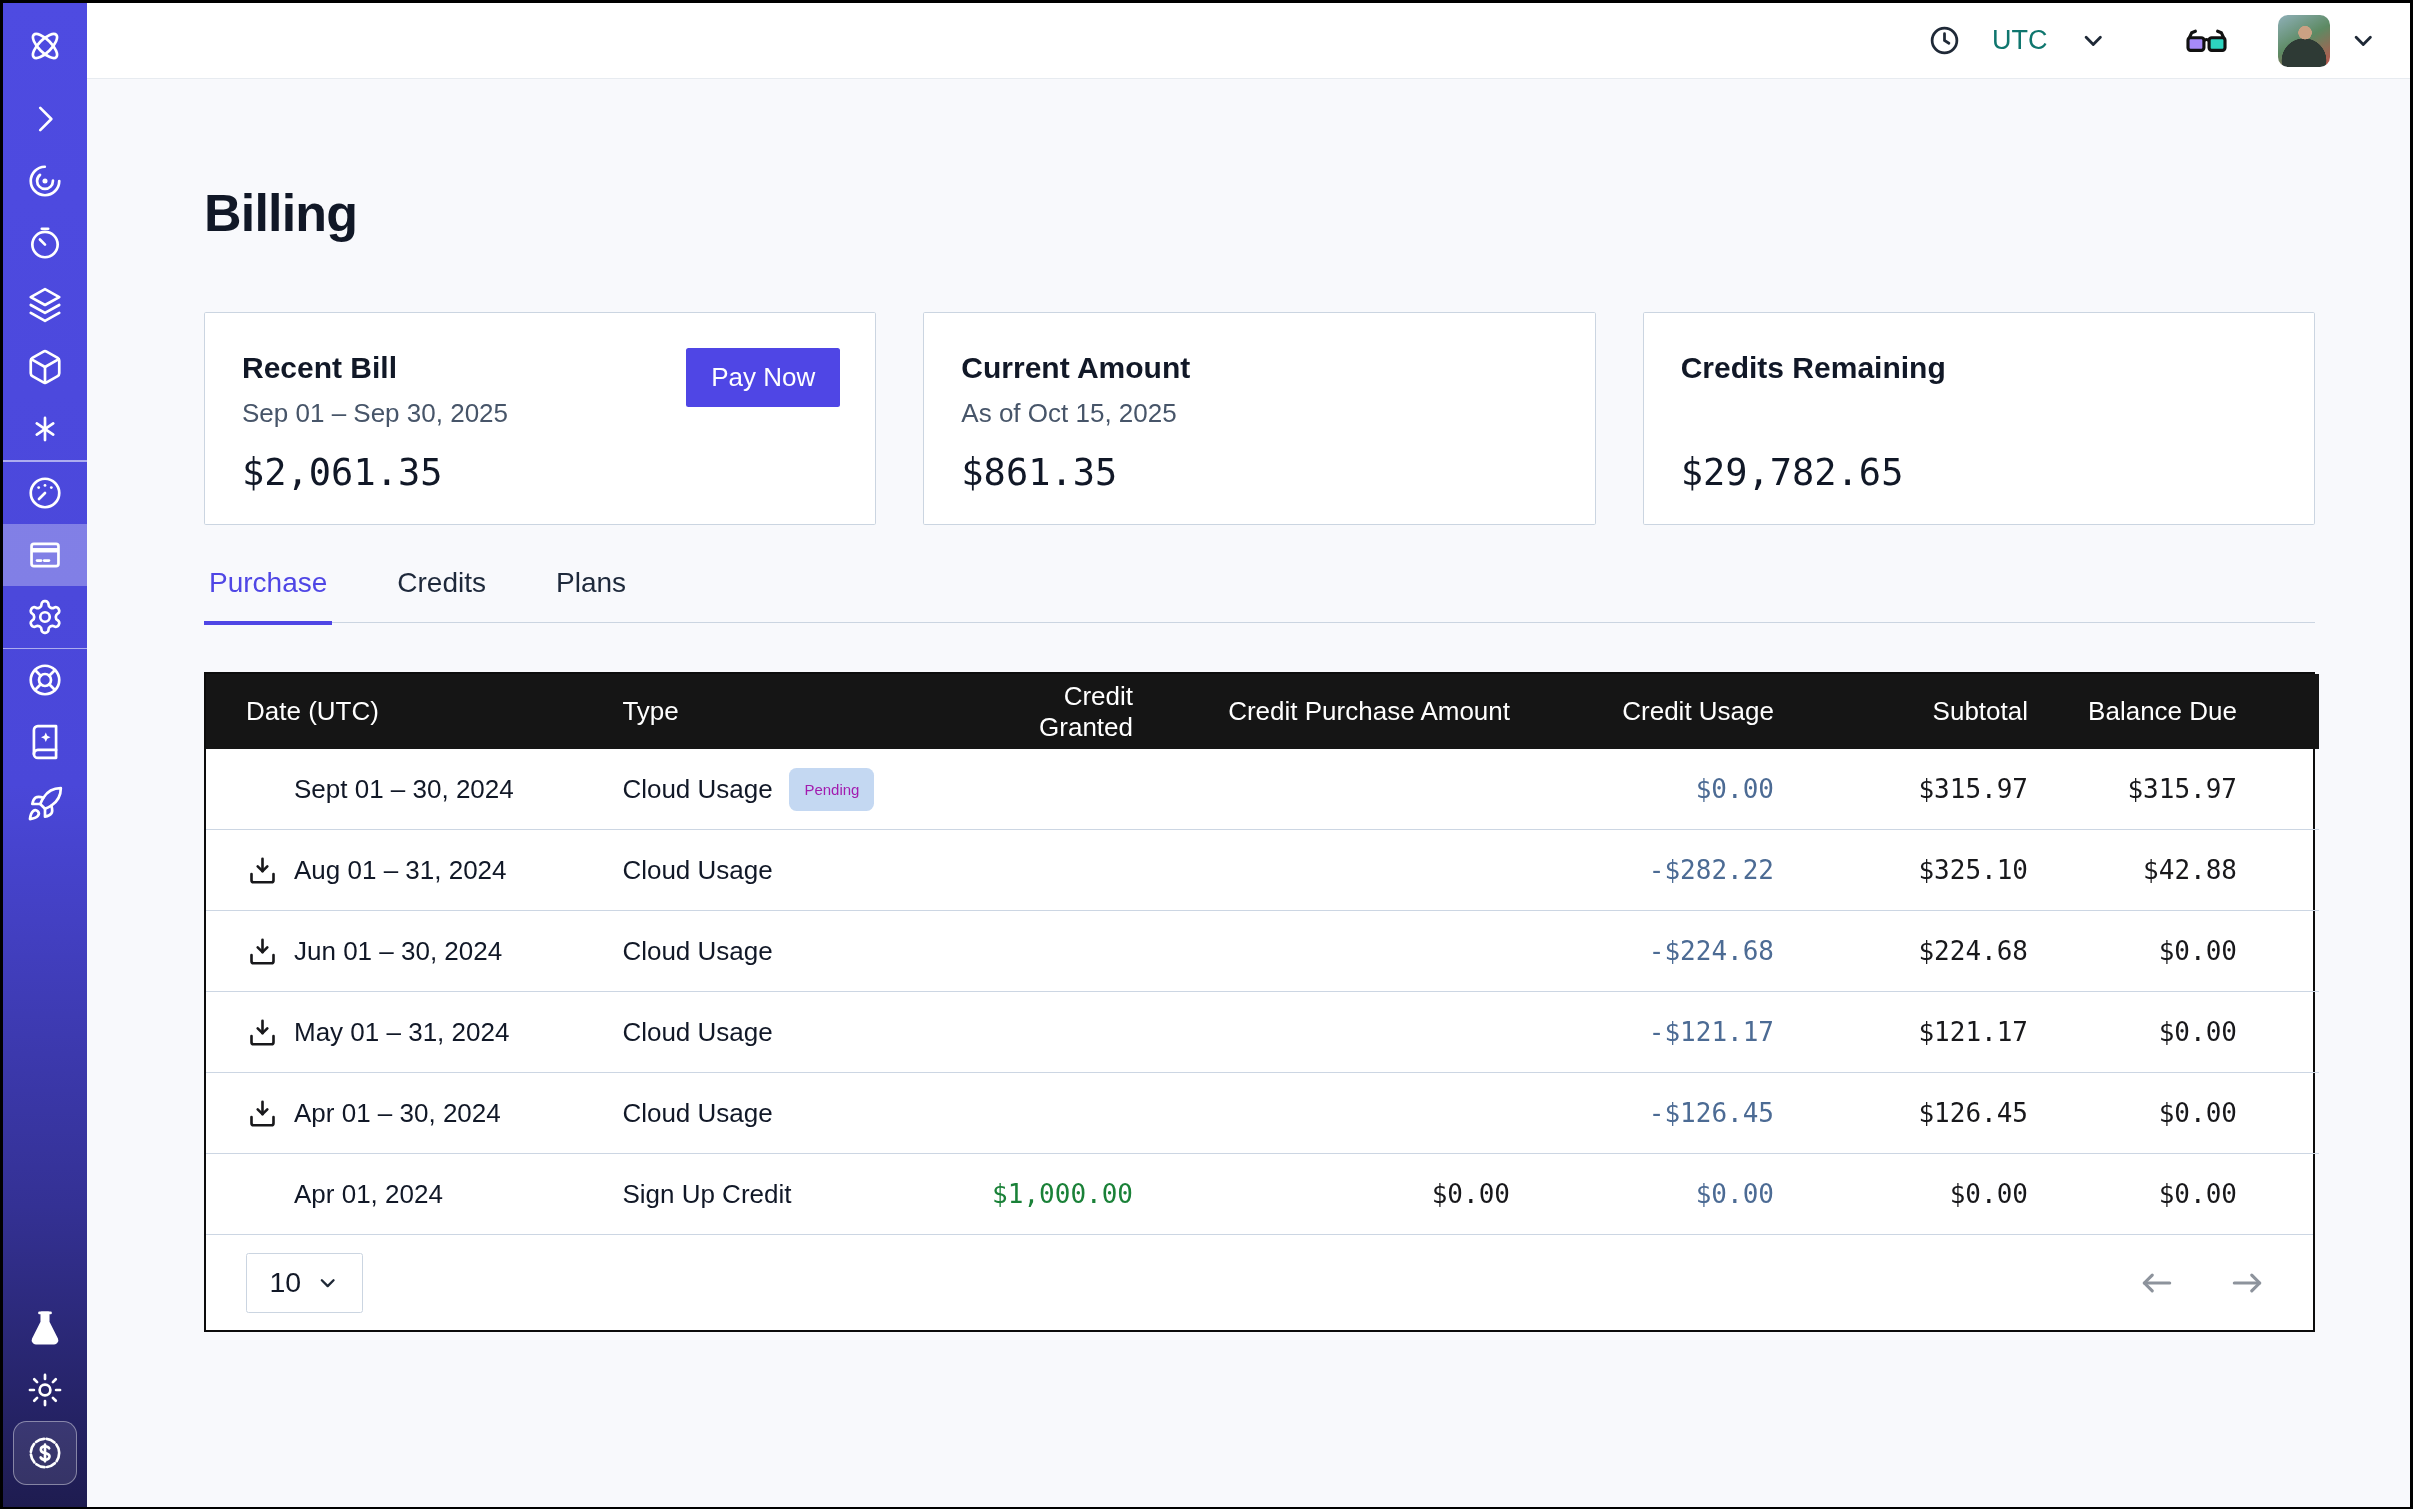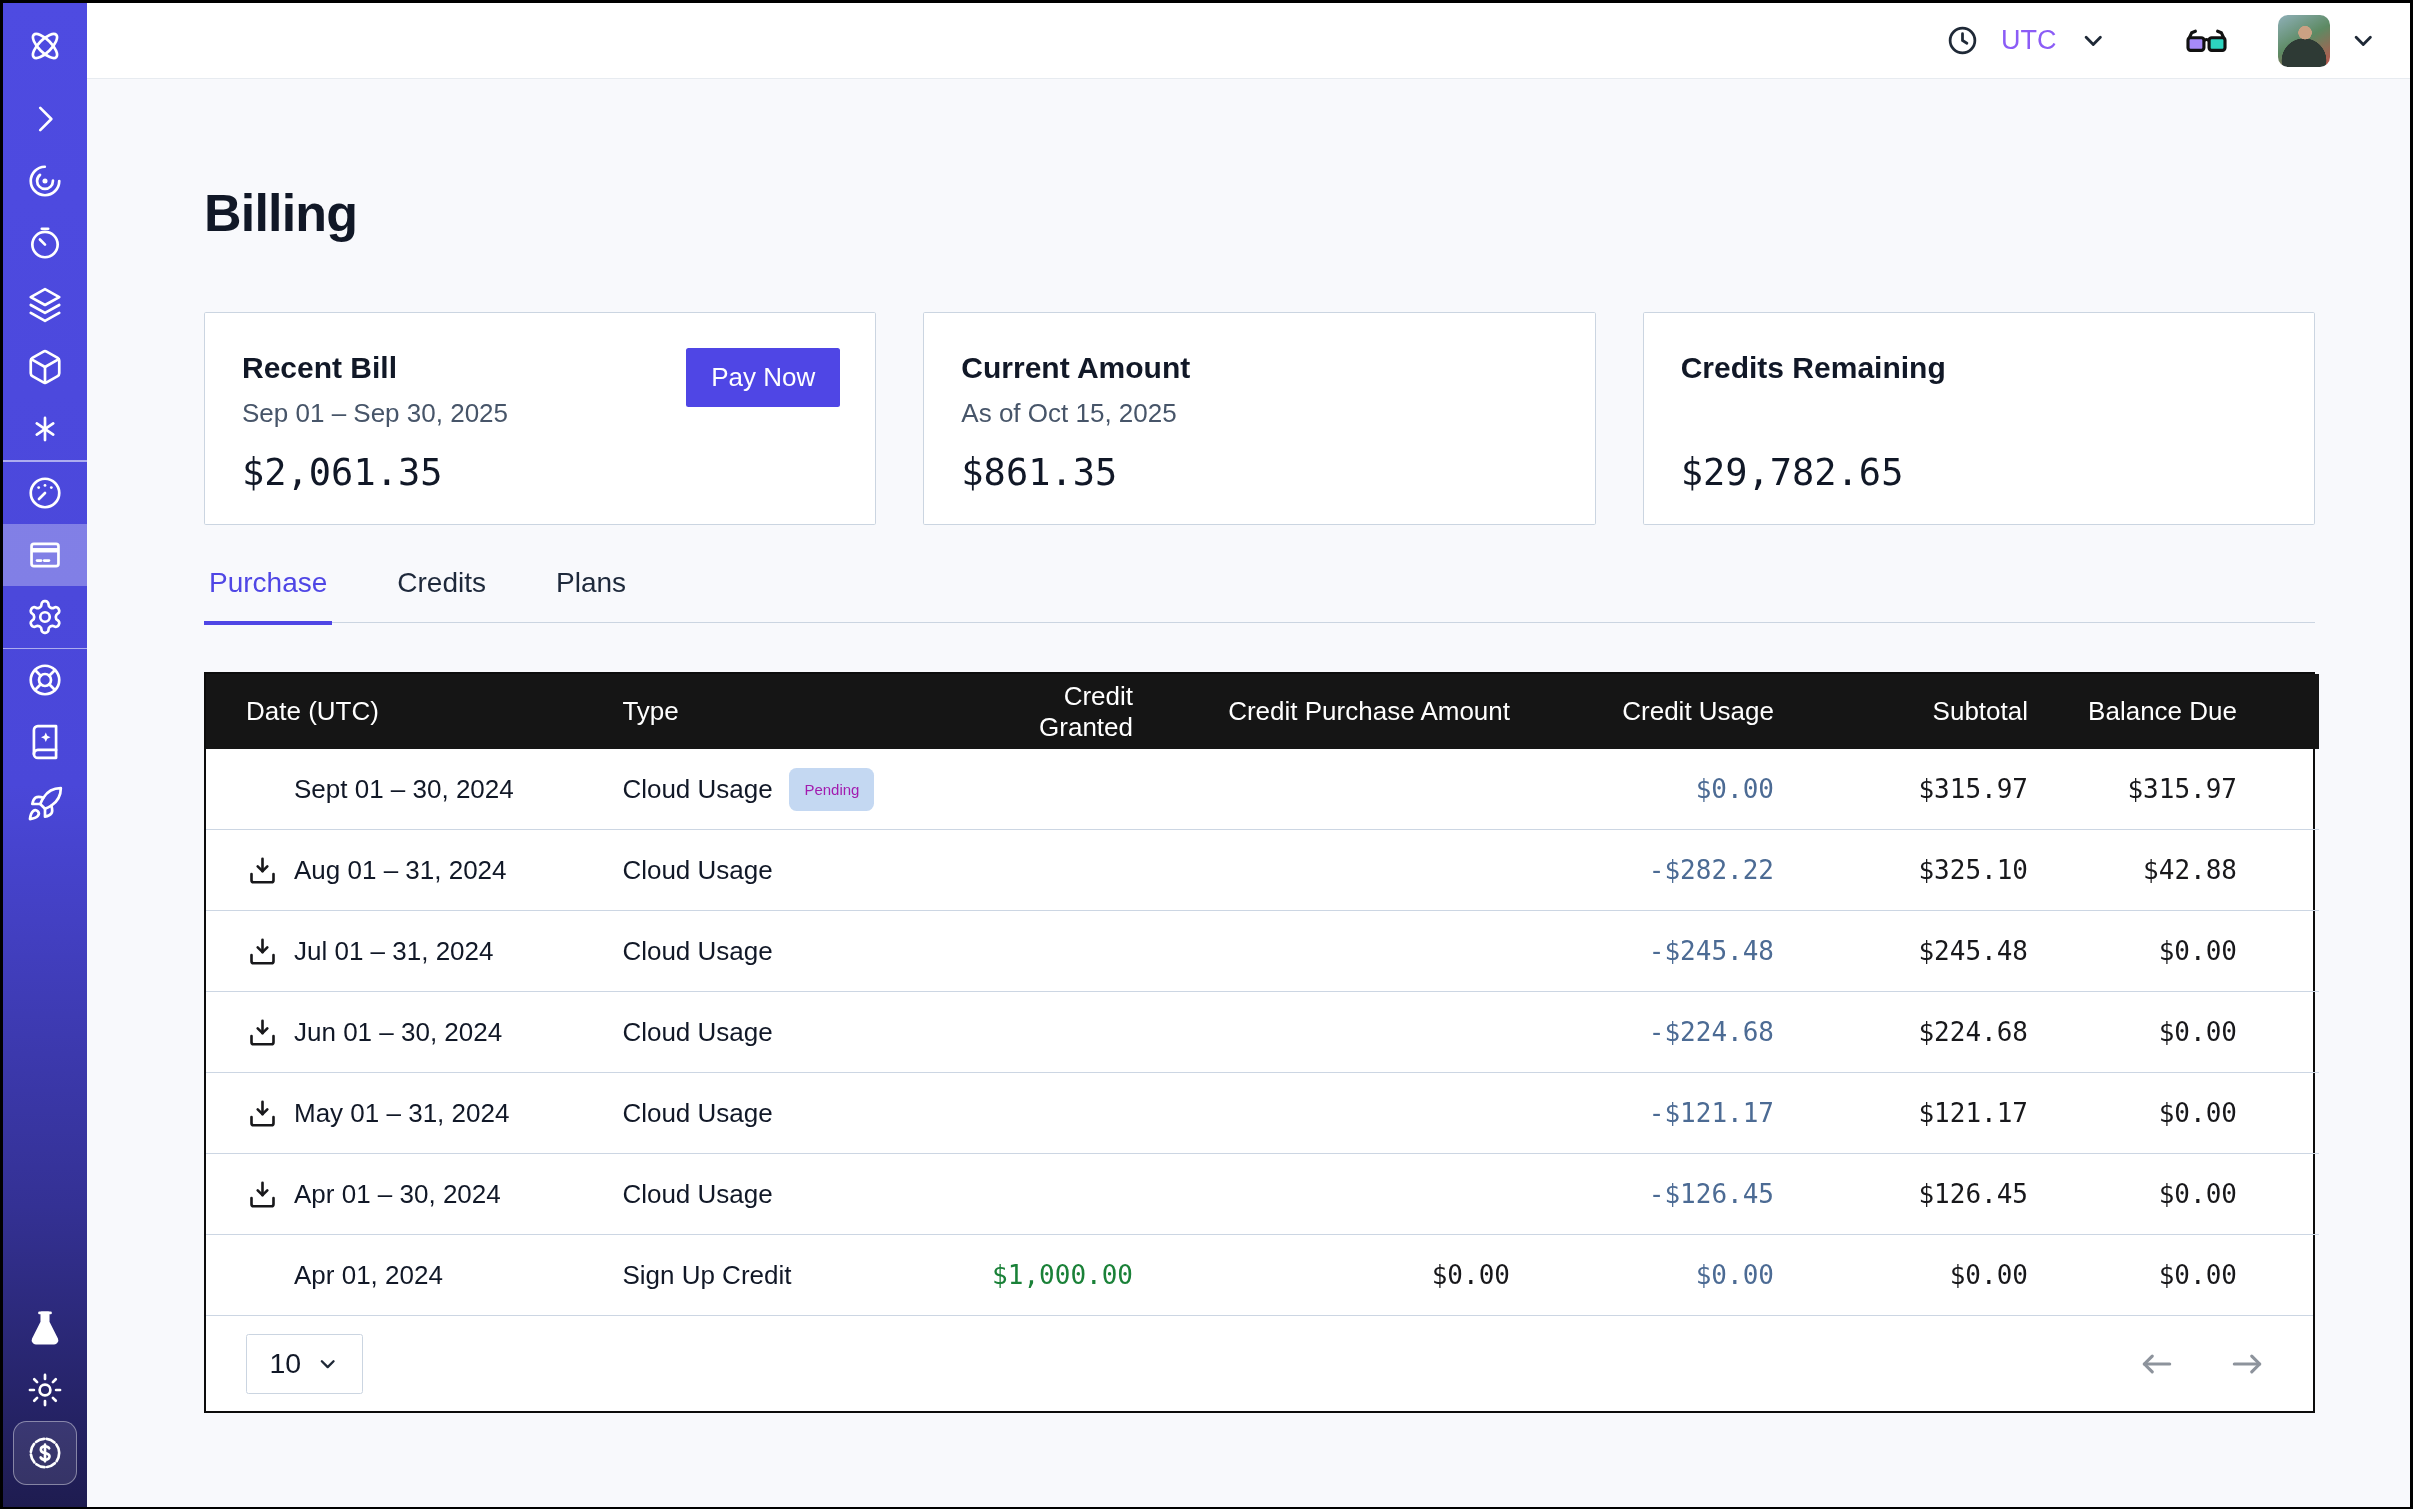--- a/index.html
+++ b/index.html
@@ -16,21 +16,21 @@
   .sb-divider{height:1.7px;background:rgba(255,255,255,.55);}
   .sb-spacer{flex:1;}
   .sb-badge{width:62px;height:62px;margin:0 auto 22px;border:1.7px solid rgba(255,255,255,.4);
             background:rgba(255,255,255,.10);border-radius:13.4px;display:flex;align-items:center;justify-content:center;}
   .sb-badge svg{width:40px;height:40px;stroke:#fff;fill:none;stroke-width:1.6;stroke-linecap:round;}
 
   
   .main{flex:1;display:flex;flex-direction:column;min-width:0;}
   .topbar{height:75px;flex:0 0 75px;background:#fff;border-bottom:1.7px solid #e7ebf0;
           display:flex;align-items:center;justify-content:flex-end;padding:0 33px;}
-  .tz{display:flex;align-items:center;gap:22px;font-size:27px;color:#8b5cf6;cursor:pointer;}
+  .tz{display:flex;align-items:center;gap:31px;font-size:27px;color:#0f766e;cursor:pointer;}
   .tz svg.clock{width:33px;height:33px;stroke:#1f2937;fill:none;stroke-width:2;stroke-linecap:round;}
   .chev{width:28.5px;height:28.5px;stroke:#1f2937;fill:none;stroke-width:2.4;stroke-linecap:round;stroke-linejoin:round;}
   .glasses{margin-left:75px;cursor:pointer;display:flex;}
   .glasses svg{width:49px;height:37px;}
   .avatar{margin-left:47px;width:52px;height:52px;border-radius:10px;cursor:pointer;
       background:
         radial-gradient(circle at 52% 34%,#caa183 0 15%,rgba(0,0,0,0) 16%),
         radial-gradient(circle at 50% 88%,#2e3a35 0 42%,rgba(0,0,0,0) 43%),
         linear-gradient(150deg,#8fb0b9 0%,#5d8a63 48%,#c2524b 100%);}
   .user-chev{margin-left:18.4px;display:flex;cursor:pointer;}
@@ -354,45 +354,20 @@
               <tr>
     <td class="c-date">
       <div class="date-wrap">
         <span class="dl-icon">
           <svg viewBox="0 0 24 24">
                         <path d="M12 3.5v9"></path>
                         <path d="m8.5 9 3.5 3.5L15.5 9"></path>
                         <path d="M4 14.5V19a1.5 1.5 0 0 0 1.5 1.5h13A1.5 1.5 0 0 0 20 19v-4.5"></path>
                       </svg>
         </span>
-        <span class="date-text">Jul 01 – 31, 2024</span>
-      </div>
-    </td>
-    <td class="c-type">
-      <div class="type-wrap">
-        <span class="type-text">Cloud Usage</span>
-
-      </div>
-    </td>
-    <td class="num c-granted"></td>
-    <td class="num c-purchase"></td>
-    <td class="num c-usage">-$245.48</td>
-    <td class="num c-subtotal">$245.48</td>
-    <td class="num c-balance">$0.00</td>
-  </tr>
-              <tr>
-    <td class="c-date">
-      <div class="date-wrap">
-        <span class="dl-icon">
-          <svg viewBox="0 0 24 24">
-                        <path d="M12 3.5v9"></path>
-                        <path d="m8.5 9 3.5 3.5L15.5 9"></path>
-                        <path d="M4 14.5V19a1.5 1.5 0 0 0 1.5 1.5h13A1.5 1.5 0 0 0 20 19v-4.5"></path>
-                      </svg>
-        </span>
         <span class="date-text">Jun 01 – 30, 2024</span>
       </div>
     </td>
     <td class="c-type">
       <div class="type-wrap">
         <span class="type-text">Cloud Usage</span>
 
       </div>
     </td>
     <td class="num c-granted"></td>

